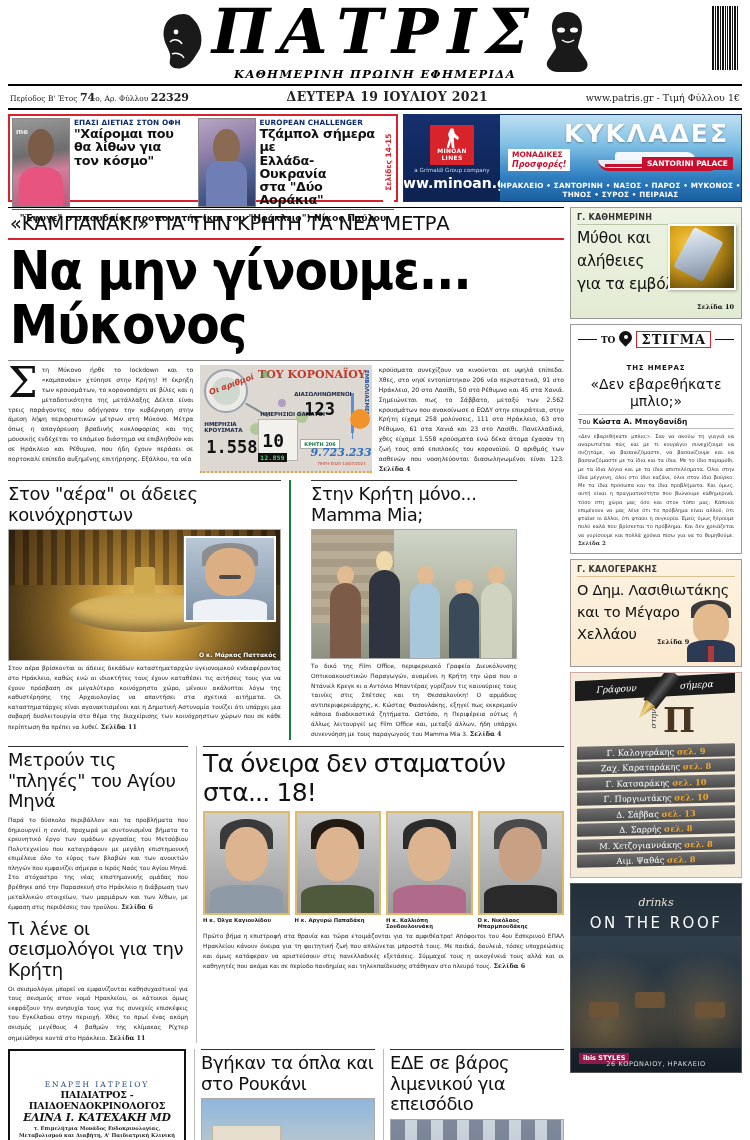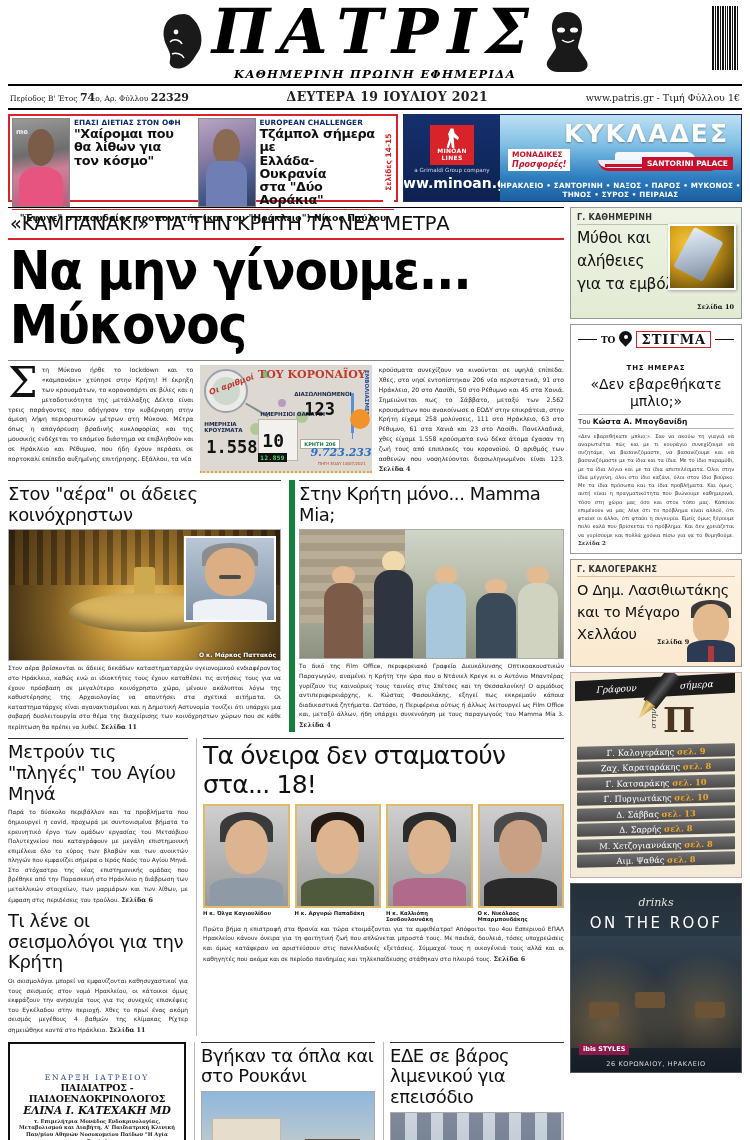--- a/index.html
+++ b/index.html
@@ -196,21 +196,21 @@
 
   .roof-ad { border:1px solid #555; height: 190px; position:relative; overflow:hidden;
     background: linear-gradient(180deg,#23303a 0%, #2e3c48 45%, #141c24 100%); }
   .roof-ad .drinks { position:absolute; top:12px; left:0; right:0; text-align:center; color:#e8e2d4; font-family:"DejaVu Serif","Liberation Serif",serif; font-style:italic; font-size:11px; }
   .roof-ad .ontheroof { position:absolute; top:30px; left:0; right:0; text-align:center; color:#fff; font-size:15px; letter-spacing:2.5px; }
   .roof-ad .scene { position:absolute; left:0; right:0; bottom:24px; top:52px; background:
       radial-gradient(circle at 20% 80%, rgba(240,180,90,.35), transparent 45%),
       radial-gradient(circle at 78% 70%, rgba(240,180,90,.3), transparent 40%),
       linear-gradient(180deg,#32414e,#1a232c); }
   .roof-ad .tbl { position:absolute; bottom:30px; width:30px; height:16px; background:#6d5336; border-radius:3px; }
-  .roof-ad .ibis { position:absolute; left:8px; bottom:17px; background:#8b1a4a; color:#fff; font-size:6.5px; font-weight:bold; padding:2px 4px; text-align:center; line-height:1.1;}
+  .roof-ad .ibis { position:absolute; left:8px; bottom:8px; background:#8b1a4a; color:#fff; font-size:6.5px; font-weight:bold; padding:2px 4px; text-align:center; line-height:1.1;}
   .roof-ad .addr { position:absolute; left:0; right:0; bottom:4px; text-align:center; color:#ddd; font-size:6.5px; letter-spacing:0.6px; }
 
   
   .midrow { display: flex; gap: 8px; margin-top: 6px; }
   .art { }
   .art-rule { border-top: 1px solid #333; margin-bottom: 3px; }
   .art-h { font-size: 18px; font-weight: normal; line-height: 1.15; letter-spacing: -0.4px; color: #111; margin-bottom: 4px; }
   .art-h.big { font-size: 25px; letter-spacing:-0.8px; }
   .art-body { font-size: 5.9px; line-height: 1.62; text-align: justify; color: #222; }
   .photo { position: relative; overflow: hidden; border: 1px solid #aaa; }
@@ -439,21 +439,21 @@
                 <div class="shirt"></div>
             </div>
             <div class="cap">Ο κ. Μάρκος Παττακός</div>
           </div>
           <div class="art-body" style="margin-top:3px">
             <span>Στον αέρα βρίσκονται οι άδειες δεκάδων καταστηματαρχών υγειονομικού ενδιαφέροντος στο Ηράκλειο, καθώς ενώ οι ιδιοκτήτες τους έχουν καταθέσει τις αιτήσεις τους για να έχουν πρόσβαση σε μεγαλύτερο κοινόχρηστο χώρο, μένουν ακάλυπτοι λόγω της καθυστέρησης της Αρχαιολογίας να απαντήσει στα σχετικά αιτήματα. Οι καταστηματάρχες είναι αγανακτισμένοι και η Δημοτική Αστυνομία τονίζει ότι υπάρχει μια σοβαρή δυσλειτουργία στο θέμα της διαχείρισης των κοινόχρηστων χώρων που σε κάθε περίπτωση θα πρέπει να λυθεί.</span>
             <span class="selida">Σελίδα 11</span>
           </div>
         </div>
 
-        <div class="art" style="width:275px;border-left:6px solid #15803d;padding-left:4px">
+        <div class="art" style="width:228px;border-left:2px solid #15803d;padding-left:20px">
           <div class="art-rule"></div>
           <div class="art-h">Στην Κρήτη μόνο... Mamma Mia;</div>
           <div class="photo ph-mamma">
             <div class="wall"></div>
             <div class="f" style="left:8%">
                 <div class="h"></div>
                 <div class="d" style="background:#7d5b49"></div>
               </div>
             <div class="f" style="left:27%;height:84%">
                 <div class="h" style="background:#f0d9ab"></div>

